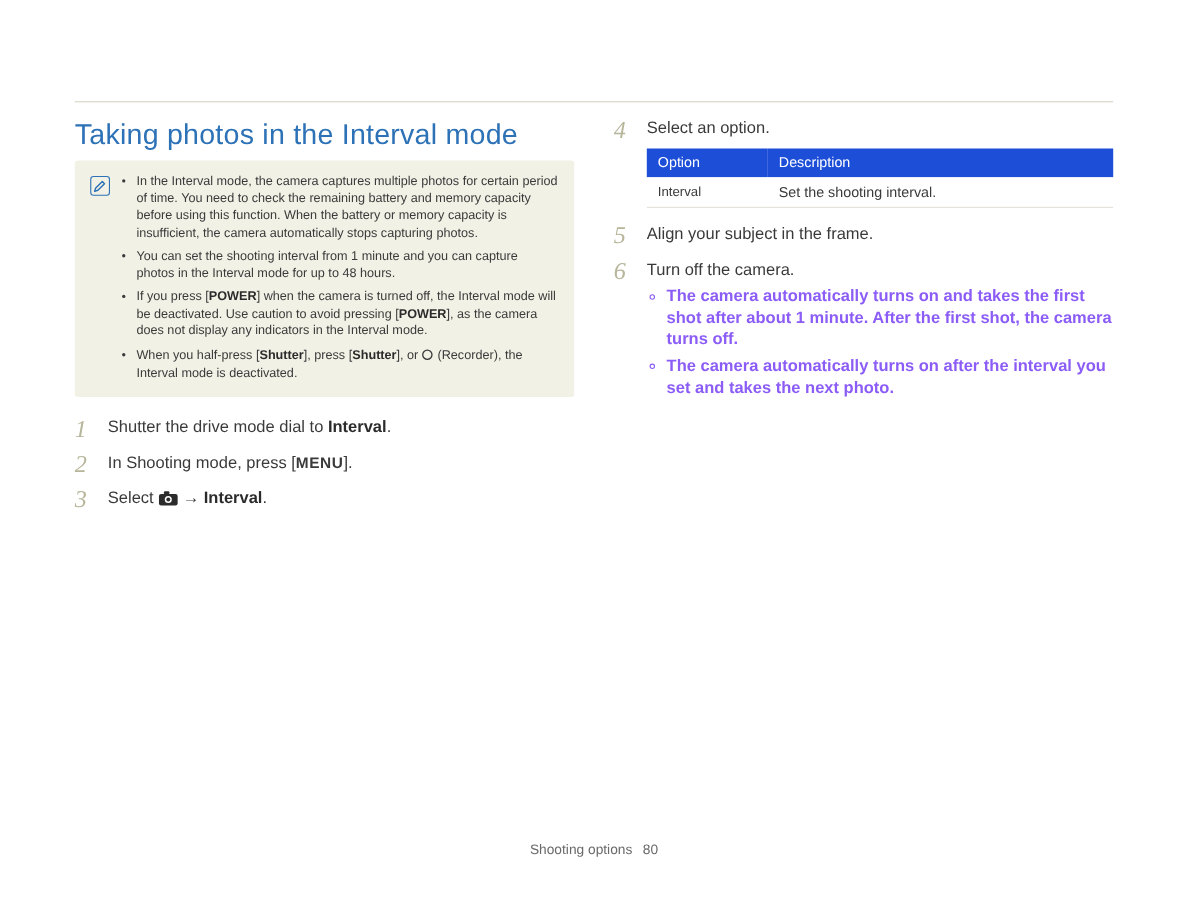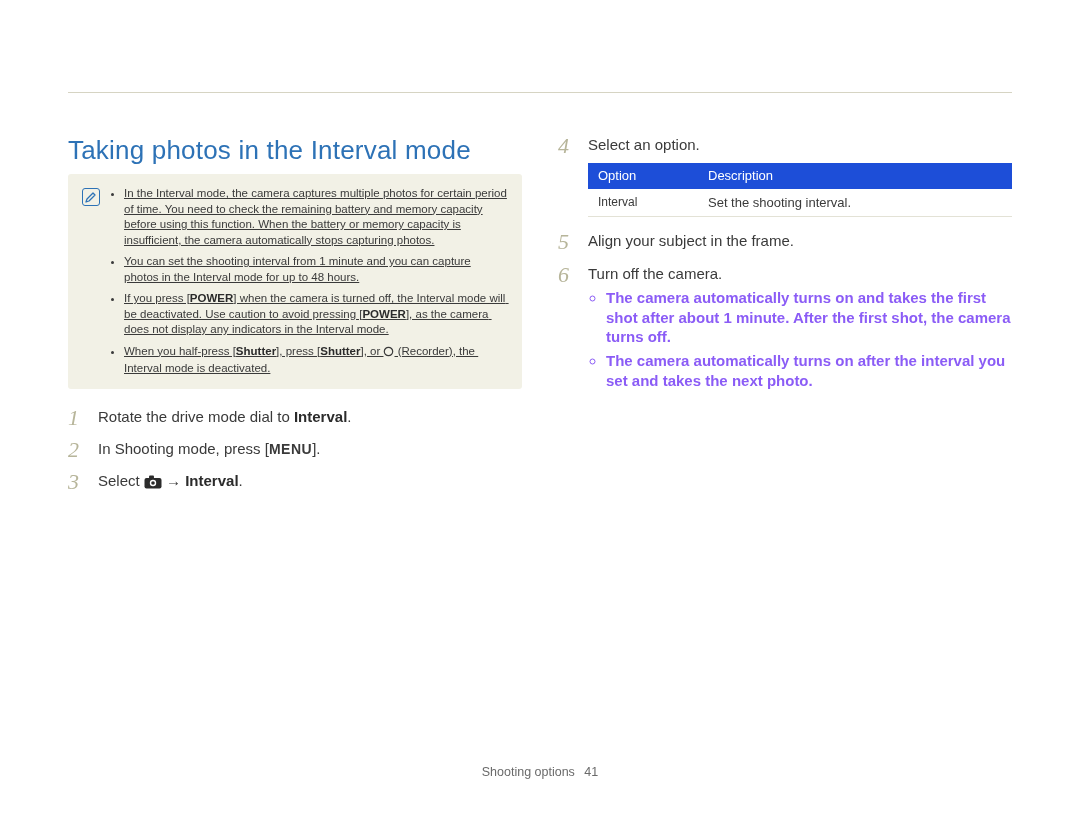--- a/index.html
+++ b/index.html
@@ -31,21 +31,20 @@
     border: none;
     border-top: 1px solid #d6d4c3;
     margin: 4px 0 14px 0;
   }
   .columns {
     display: flex;
     gap: 36px;
   }
   .col {
     width: 516px;
-    margin-top: 28px;
   }
   h1.title {
     color: #2d72b6;
     font-size: 26px;
     font-weight: 300;
     margin: 0 0 6px 0;
     letter-spacing: 0.2px;
   }
   p.para {
     font-size: 14.5px;
@@ -73,21 +72,20 @@
     justify-content: center;
     margin-top: 2px;
   }
   .note-icon svg { display: block; }
   .note-list {
     margin: 0;
     padding: 0 0 0 14px;
     font-size: 11.5px;
     line-height: 1.35;
     color: #3a3a3a;
-    text-decoration: underline;
   }
   .note-list li { margin-bottom: 6px; }
   .note-list li:last-child { margin-bottom: 0; }
   .note-single {
     font-size: 11.5px;
     line-height: 1.35;
     color: #3a3a3a;
     margin: 0;
   }
   ol.steps {
@@ -208,21 +206,21 @@
             <span>When you half-press [</span><span class="bold">Shutter</span><span>], press [</span><span class="bold">Shutter</span><span>], or </span><span class="rec-icon"><svg width="11" height="11" viewBox="0 0 11 11">
                   <circle cx="5.5" cy="5.5" r="4.2" fill="none" stroke="#3a3a3a" stroke-width="1.2"></circle>
                 </svg></span><span> (Recorder), the Interval mode is deactivated.</span>
           </li>
         </ul>
       </div>
 
       <ol class="steps">
         <li class="inline-compose">
           <span class="num">1</span>
-          <span>Rotate the drive mode dial to </span><span class="bold">Interval</span><span>.</span>
+          <span>Shutter the drive mode dial to </span><span class="bold">Interval</span><span>.</span>
         </li>
         <li class="inline-compose">
           <span class="num">2</span>
           <span>In Shooting mode, press [</span><span class="menu-label">MENU</span><span>].</span>
         </li>
         <li class="inline-compose">
           <span class="num">3</span>
           <span>Select </span><span class="camera-icon"><svg width="18" height="14" viewBox="0 0 18 14">
                 <rect x="0.5" y="3" width="17" height="10.5" rx="2" fill="#2b2b2b"></rect>
                 <rect x="5" y="0.5" width="5" height="3" rx="1" fill="#2b2b2b"></rect>
@@ -266,15 +264,15 @@
           </ul>
         </li>
       </ol>
 
     </div>
 
   </div>
 
   <div class="footer">
     <span>Shooting options</span>
-    <span class="pg">41</span>
+    <span class="pg">80</span>
   </div>
 </div>
 
 </body></html>

